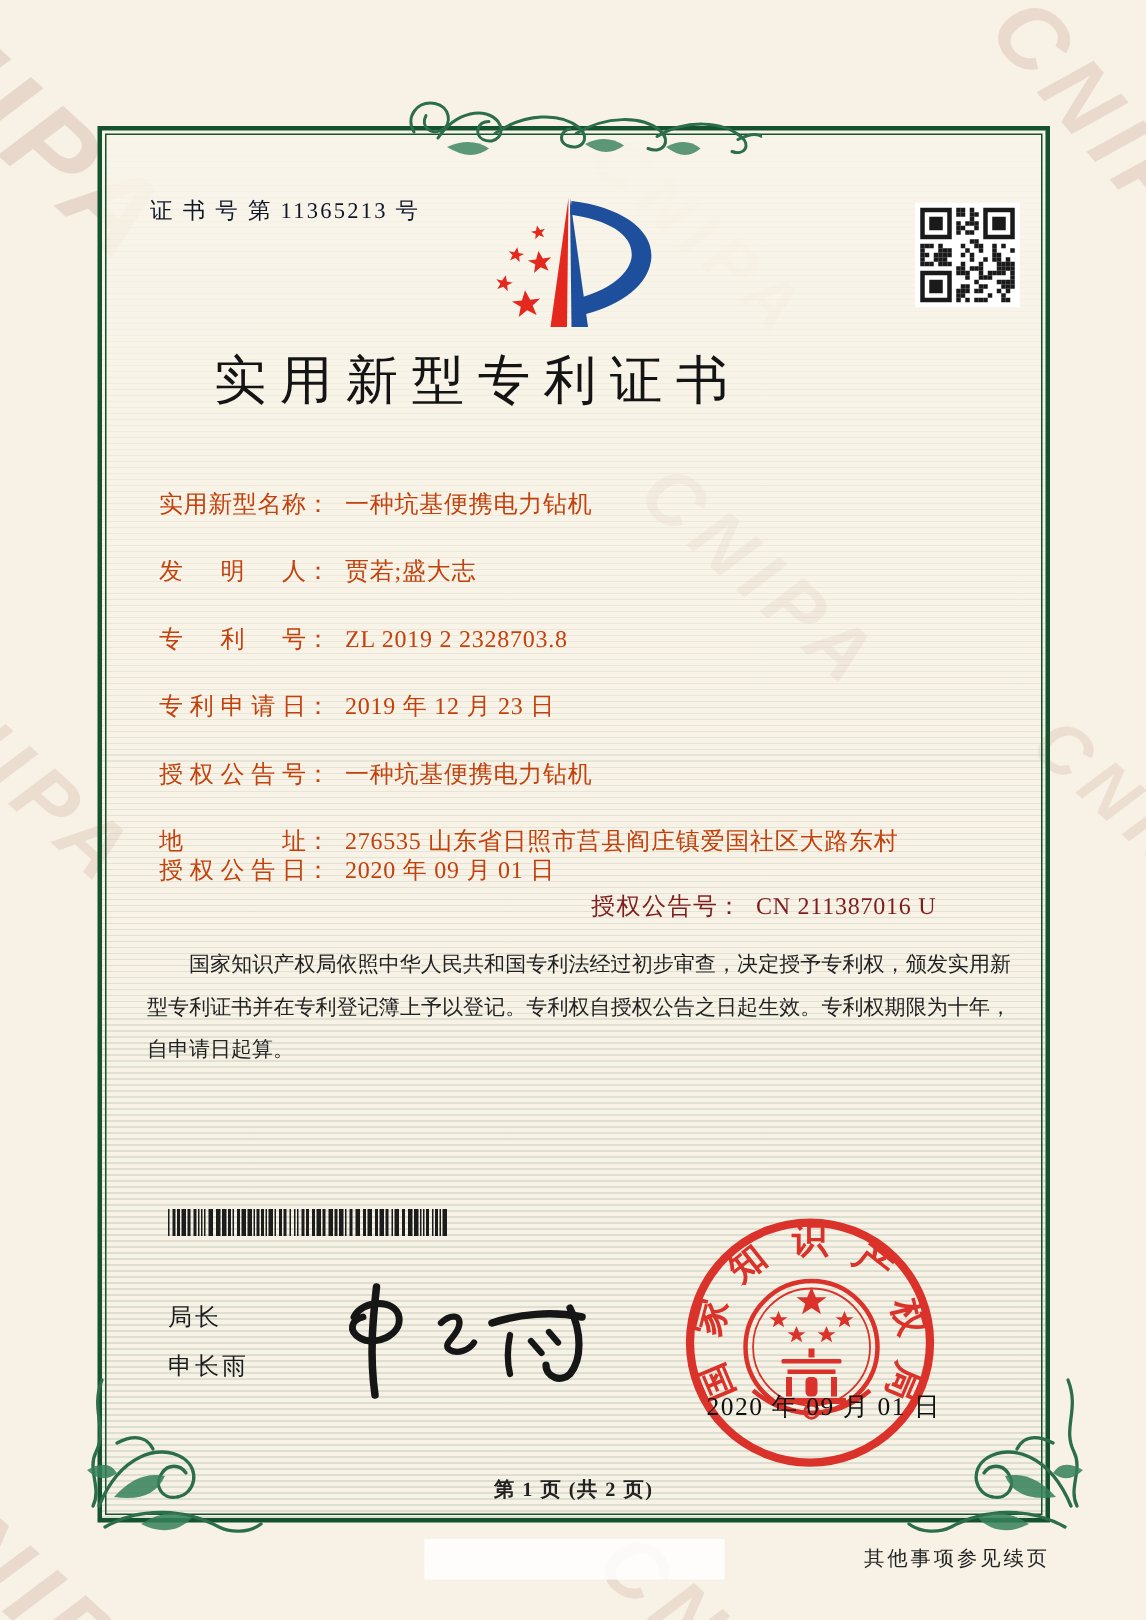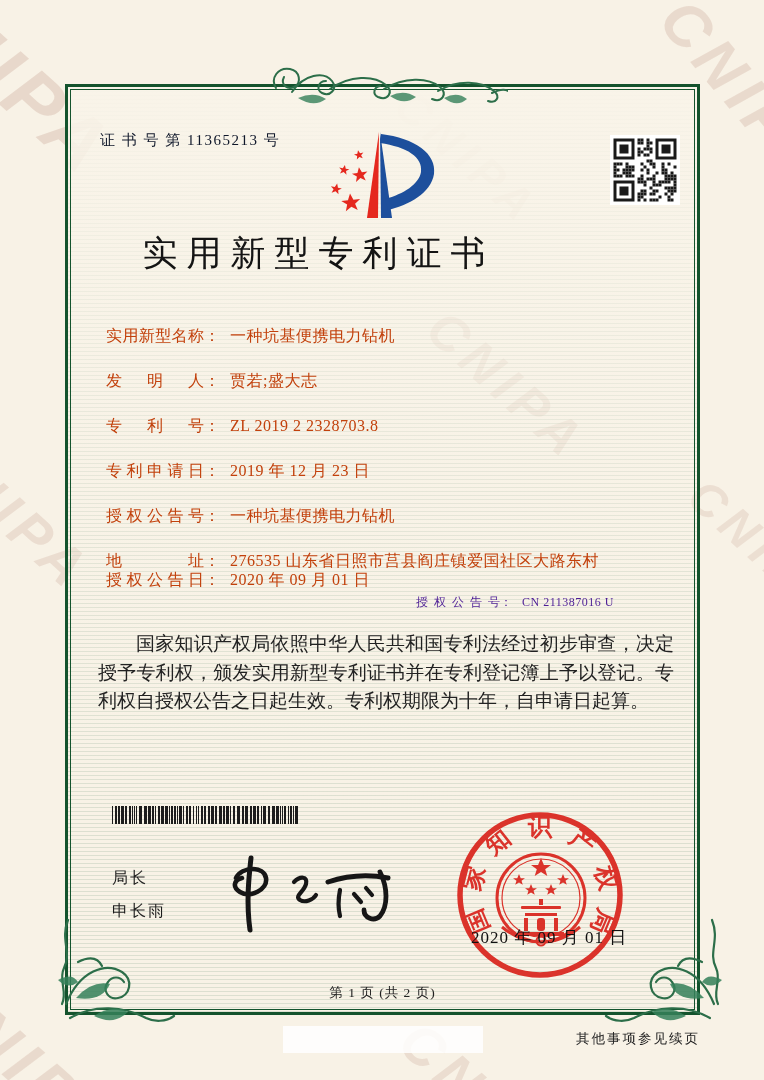--- a/index.html
+++ b/index.html
@@ -38,41 +38,41 @@
   .title{
     position:absolute;left:65px;top:230px;width:507px;z-index:4;
     text-align:center;font-size:35px;font-weight:400;color:#141414;
     letter-spacing:9px;
   }
   
   .frow{position:absolute;left:106px;z-index:4;font-size:16px;color:#c2410c;white-space:nowrap;}
   .flabel{display:inline-block;width:98px;text-align:justify;text-align-last:justify;}
   .fcolon{display:inline-block;margin-right:10px;}
   .fval{letter-spacing:.5px;}
-  .frow2{position:absolute;left:394px;z-index:4;font-size:12px;color:#4c1d95;white-space:nowrap;margin-left:22px;}
+  .frow2{position:absolute;left:394px;z-index:4;font-size:16px;color:#7f1d1d;white-space:nowrap;}
   .frow2 .flabel{width:84px;}
   
   .paras{
     position:absolute;left:98px;top:630px;width:576px;z-index:4;
-    font-size:19px;line-height:28.5px;color:#222;text-align:justify;
+    font-size:14px;line-height:28.5px;color:#222;text-align:justify;
   }
   .paras p{margin:0;text-indent:2em;}
   
   .barcode{position:absolute;left:110px;top:806px;z-index:4;}
   .signer{position:absolute;left:112px;top:868px;z-index:4;font-size:16px;color:#1c1c1c;}
   .signer div{margin-bottom:12px;letter-spacing:2px;}
   .sig{position:absolute;left:216px;top:842px;z-index:4;}
   .seal{position:absolute;left:450px;top:805px;z-index:5;opacity:.93;}
   .seal-date{
     position:absolute;left:471px;top:926px;z-index:6;
     font-size:17px;color:#101010;letter-spacing:1px;white-space:nowrap;
   }
   .page-foot{
     position:absolute;left:65px;top:984px;width:635px;z-index:4;
-    text-align:center;font-size:13.5px;color:#222;letter-spacing:1px;
+    text-align:center;font-size:13.5px;color:#222;letter-spacing:1px;font-weight:bold;
   }
   .cont-band{
     position:absolute;left:283px;top:1026px;width:200px;height:27px;z-index:4;
     background:rgba(255,255,255,.85);
   }
   .cont-note{
     position:absolute;left:65px;top:1030px;width:635px;z-index:5;
     text-align:right;font-size:13.5px;color:#222;letter-spacing:2px;
   }
 </style>

